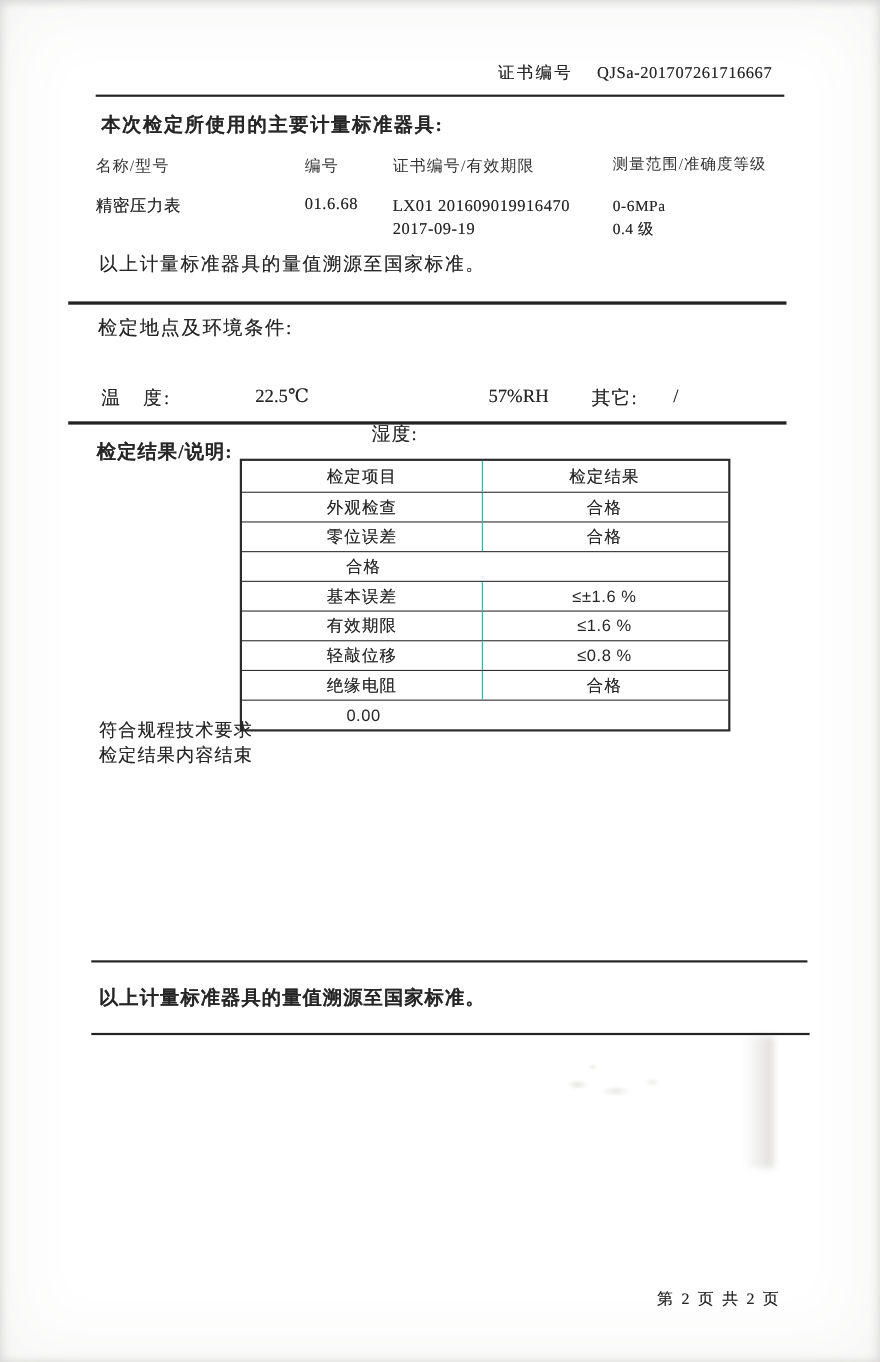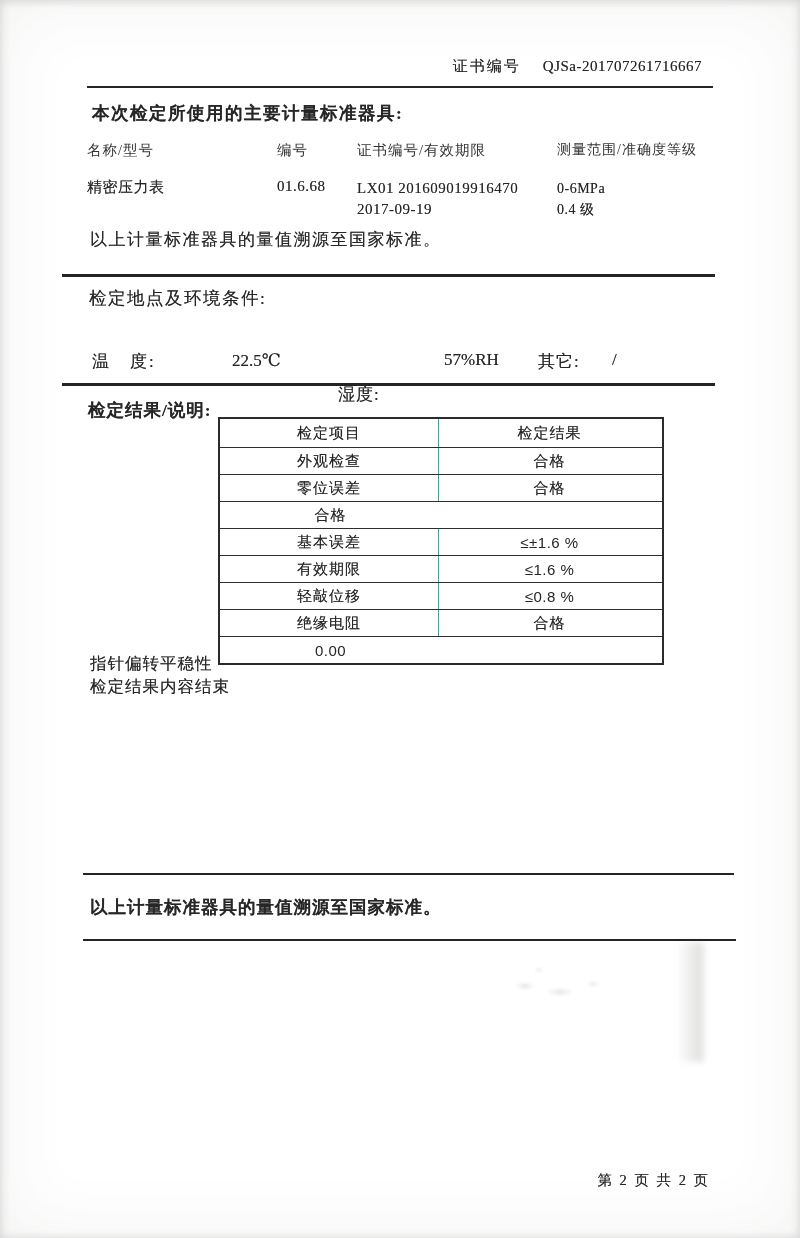--- a/index.html
+++ b/index.html
@@ -174,21 +174,21 @@
     <div class="rt-row">
       <div class="rt-cell rt-item ink">绝缘电阻</div>
       <div class="rt-cell rt-val ink">合格</div>
     </div>
     <div class="rt-row">
       <div class="rt-cell rt-val val-sans">0.00</div>
     </div>
   </div>
 
   <div class="abs res-notes">
-    <div class="ink">指针偏转平稳性</div>
+    <div class="ink">符合规程技术要求</div>
     <div class="ink">检定结果内容结束</div>
   </div>
 
   <div class="rule rule-b1"></div>
   <div class="abs statement ink">以上计量标准器具的量值溯源至国家标准。</div>
   <div class="rule rule-b2"></div>
 
   <div class="abs smudge"></div>
   <div class="abs edge-shadow"></div>
 

